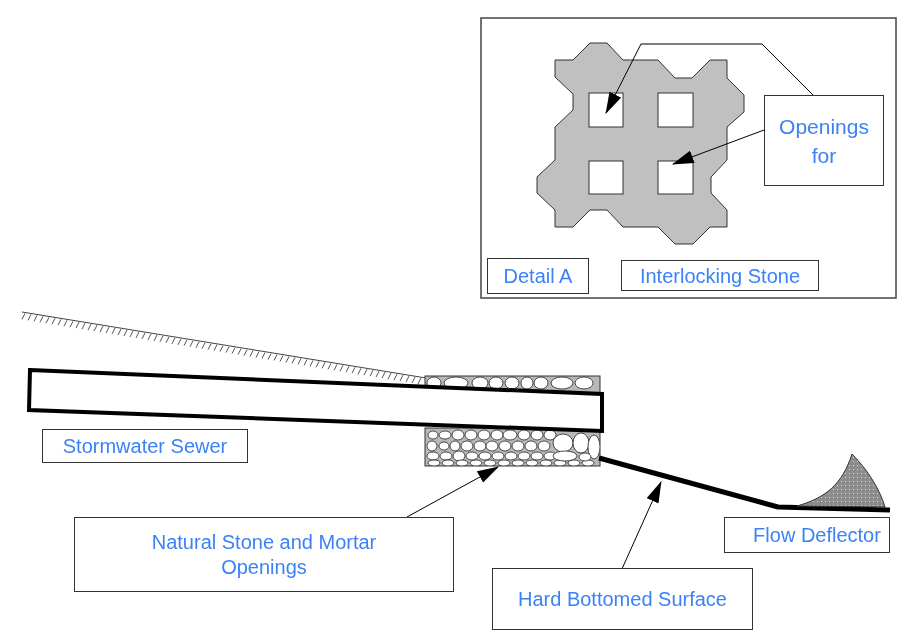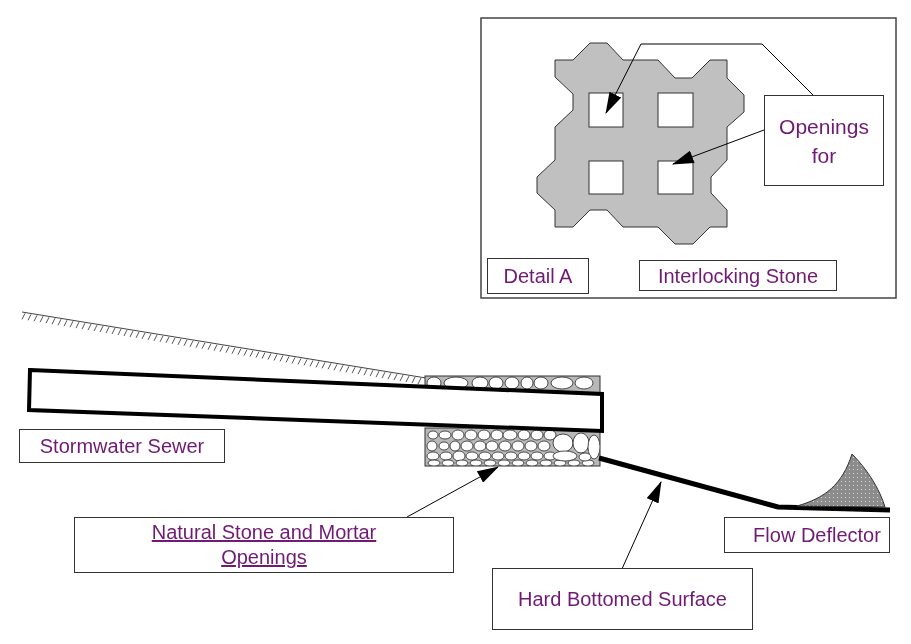--- a/index.html
+++ b/index.html
@@ -1,18 +1,18 @@
 <!DOCTYPE html>
 <html><head>
 <meta charset="utf-8">
 <style>
   html, body { margin: 0; padding: 0; background: #ffffff; }
   body { width: 911px; height: 644px; position: relative; overflow: hidden; font-family: "Liberation Sans", sans-serif; }
   #canvas { position: absolute; left: 0; top: 0; }
-  .lbl { position: absolute; box-sizing: border-box; border: 1px solid #333; background: #fff; color: #701a75;
+  .lbl { position: absolute; box-sizing: border-box; border: 1px solid #333; background: #fff; color: #3b82f6;
          font-family: "Liberation Sans", sans-serif; font-size: 20px; line-height: 1.2; text-align: center;
          display: flex; align-items: center; justify-content: center; }
   .lbl span { display: block; }
   .multi { flex-direction: column; }
 </style>
 </head>
 <body>
 
 <svg id="canvas" width="911" height="644" viewBox="0 0 911 644">
   <defs>
@@ -201,29 +201,29 @@
 
 <div class="lbl multi" style="left:764px; top:95px; width:120px; height:91px; font-size:21px; line-height:29px;">
   <span>Openings</span>
   <span>for</span>
 </div>
 
 <div class="lbl" style="left:487px; top:258px; width:102px; height:36px; font-size:20px;">
   <span>Detail A</span>
 </div>
 
-<div class="lbl" style="left:639px; top:260px; width:198px; height:31px; font-size:20px;">
+<div class="lbl" style="left:621px; top:260px; width:198px; height:31px; font-size:20px;">
   <span>Interlocking Stone</span>
 </div>
 
-<div class="lbl" style="left:19px; top:429px; width:206px; height:34px; font-size:20px;">
+<div class="lbl" style="left:42px; top:429px; width:206px; height:34px; font-size:20px;">
   <span>Stormwater Sewer</span>
 </div>
 
-<div class="lbl multi" style="left:74px; top:517px; width:380px; height:56px; font-size:20px; line-height:25px;text-decoration:underline;">
+<div class="lbl multi" style="left:74px; top:517px; width:380px; height:75px; font-size:20px; line-height:25px;">
   <span>Natural Stone and Mortar</span>
   <span>Openings</span>
 </div>
 
 <div class="lbl" style="left:724px; top:517px; width:166px; height:36px; font-size:20px;padding-left:20px;">
   <span>Flow Deflector</span>
 </div>
 
 <div class="lbl multi" style="left:492px; top:568px; width:261px; height:62px; font-size:20px; line-height:28px;align-items:center;">
   <span>Hard Bottomed Surface</span>

